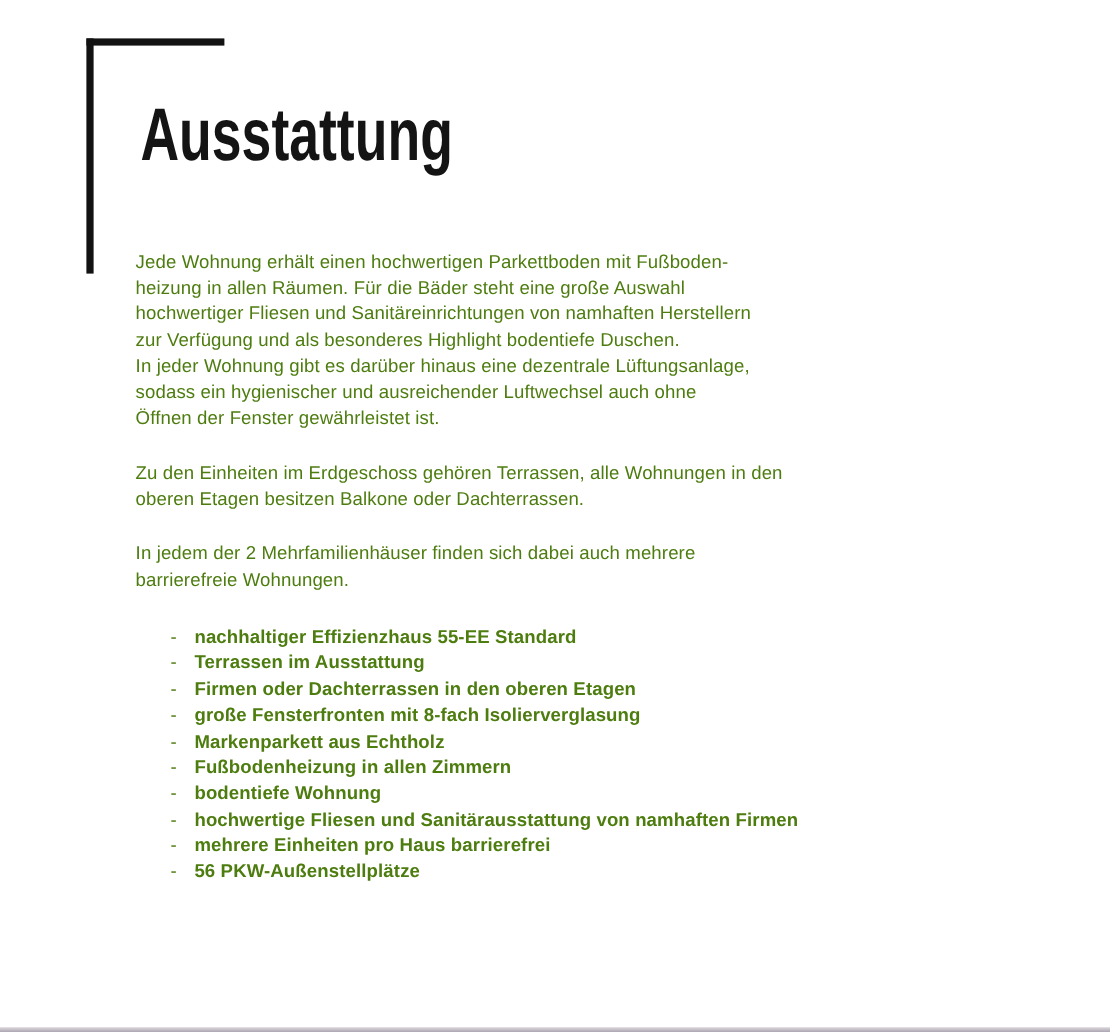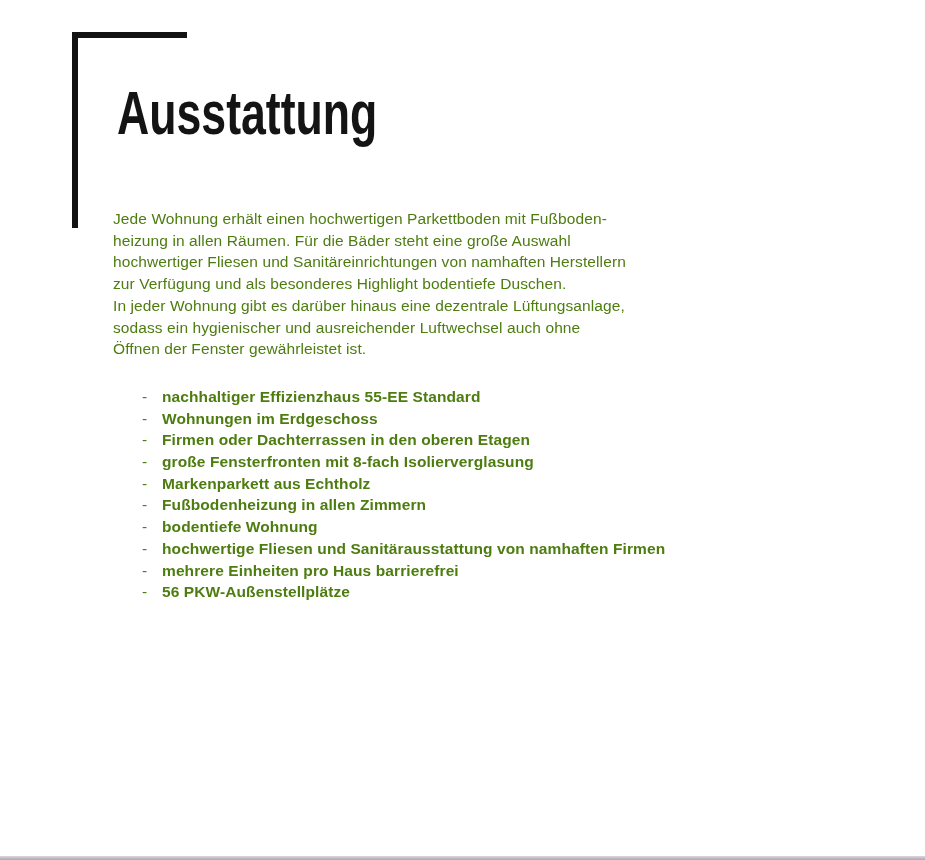--- a/index.html
+++ b/index.html
@@ -92,33 +92,37 @@
     <div class="paras">
 
         <p class="para">Jede Wohnung erhält einen hochwertigen Parkettboden mit Fußboden-
 heizung in allen Räumen. Für die Bäder steht eine große Auswahl
 hochwertiger Fliesen und Sanitäreinrichtungen von namhaften Herstellern
 zur Verfügung und als besonderes Highlight bodentiefe Duschen.
 In jeder Wohnung gibt es darüber hinaus eine dezentrale Lüftungsanlage,
 sodass ein hygienischer und ausreichender Luftwechsel auch ohne
 Öffnen der Fenster gewährleistet ist.</p>
 
+        <p class="para">Zu den Einheiten im Erdgeschoss gehören Terrassen, alle Wohnungen in den
+oberen Etagen besitzen Balkone oder Dachterrassen.</p>
 
+        <p class="para">In jedem der 2 Mehrfamilienhäuser finden sich dabei auch mehrere
+barrierefreie Wohnungen.</p>
       </div>
 
     <div class="features">
 
         <div class="li">
           <span class="dash">-</span>
           <span class="litext">nachhaltiger Effizienzhaus 55-EE Standard</span>
         </div>
 
         <div class="li">
           <span class="dash">-</span>
-          <span class="litext">Wohnungen im Erdgeschoss</span>
+          <span class="litext">Terrassen im Ausstattung</span>
         </div>
 
         <div class="li">
           <span class="dash">-</span>
           <span class="litext">Firmen oder Dachterrassen in den oberen Etagen</span>
         </div>
 
         <div class="li">
           <span class="dash">-</span>
           <span class="litext">große Fensterfronten mit 8-fach Isolierverglasung</span>

